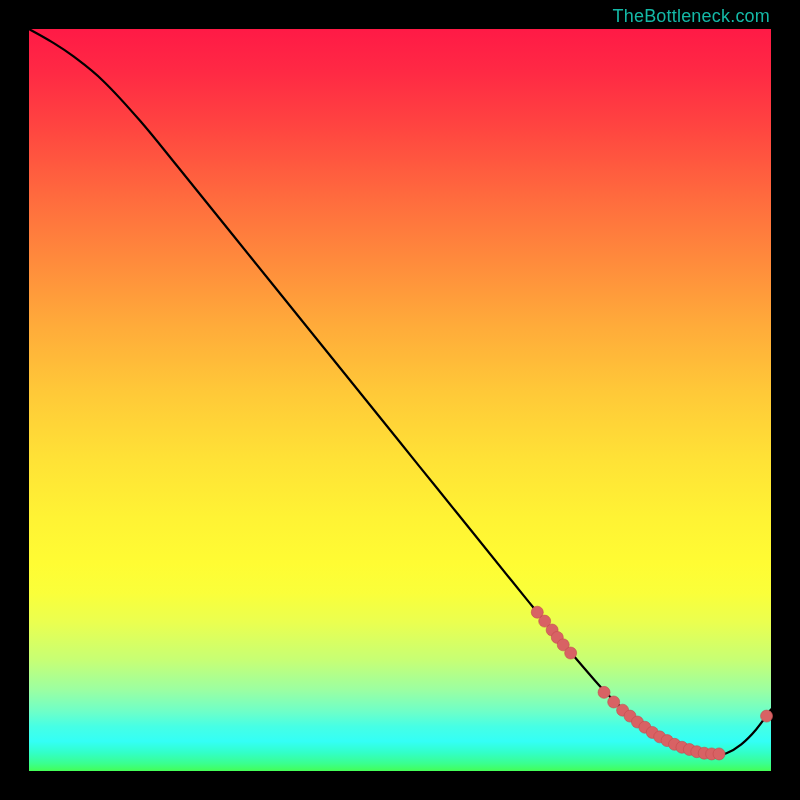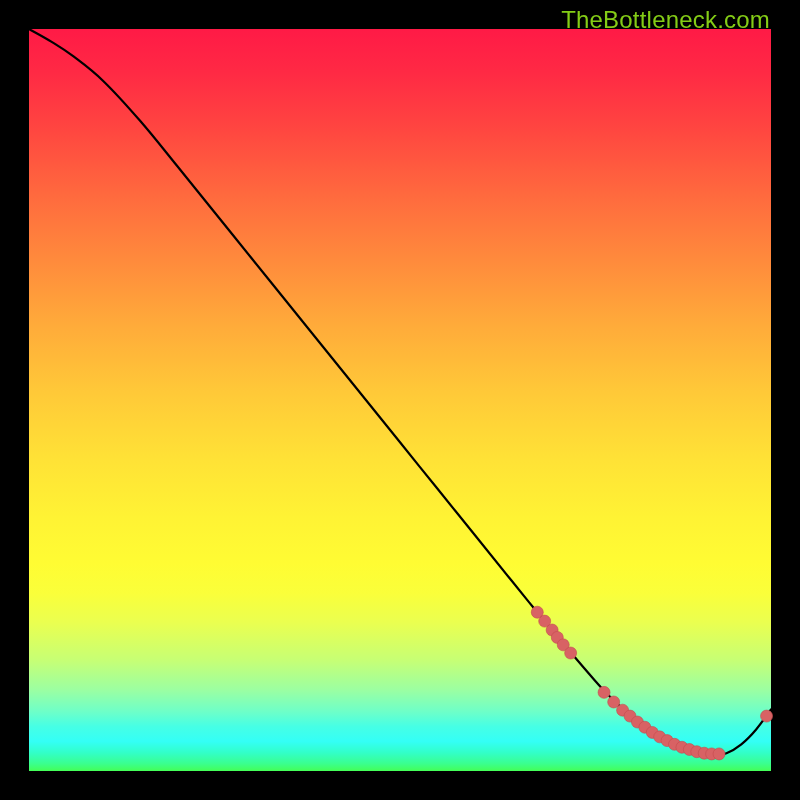--- a/index.html
+++ b/index.html
@@ -42,22 +42,22 @@
       #34fff6 96%,
       #32ffc9 97.5%,
       #3aff8f 99%,
       #44ff56 100%
     );
   }
   .watermark {
     position: absolute;
     top: 6px;
     right: 30px;
-    color: #84cc16;
-    font-size: 24px;
+    color: #14b8a6;
+    font-size: 18px;
     font-weight: 400;
     letter-spacing: 0.2px;
   }
   svg.curve {
     position: absolute;
     left: 29px;
     top: 29px;
     width: 742px;
     height: 742px;
     overflow: visible;

